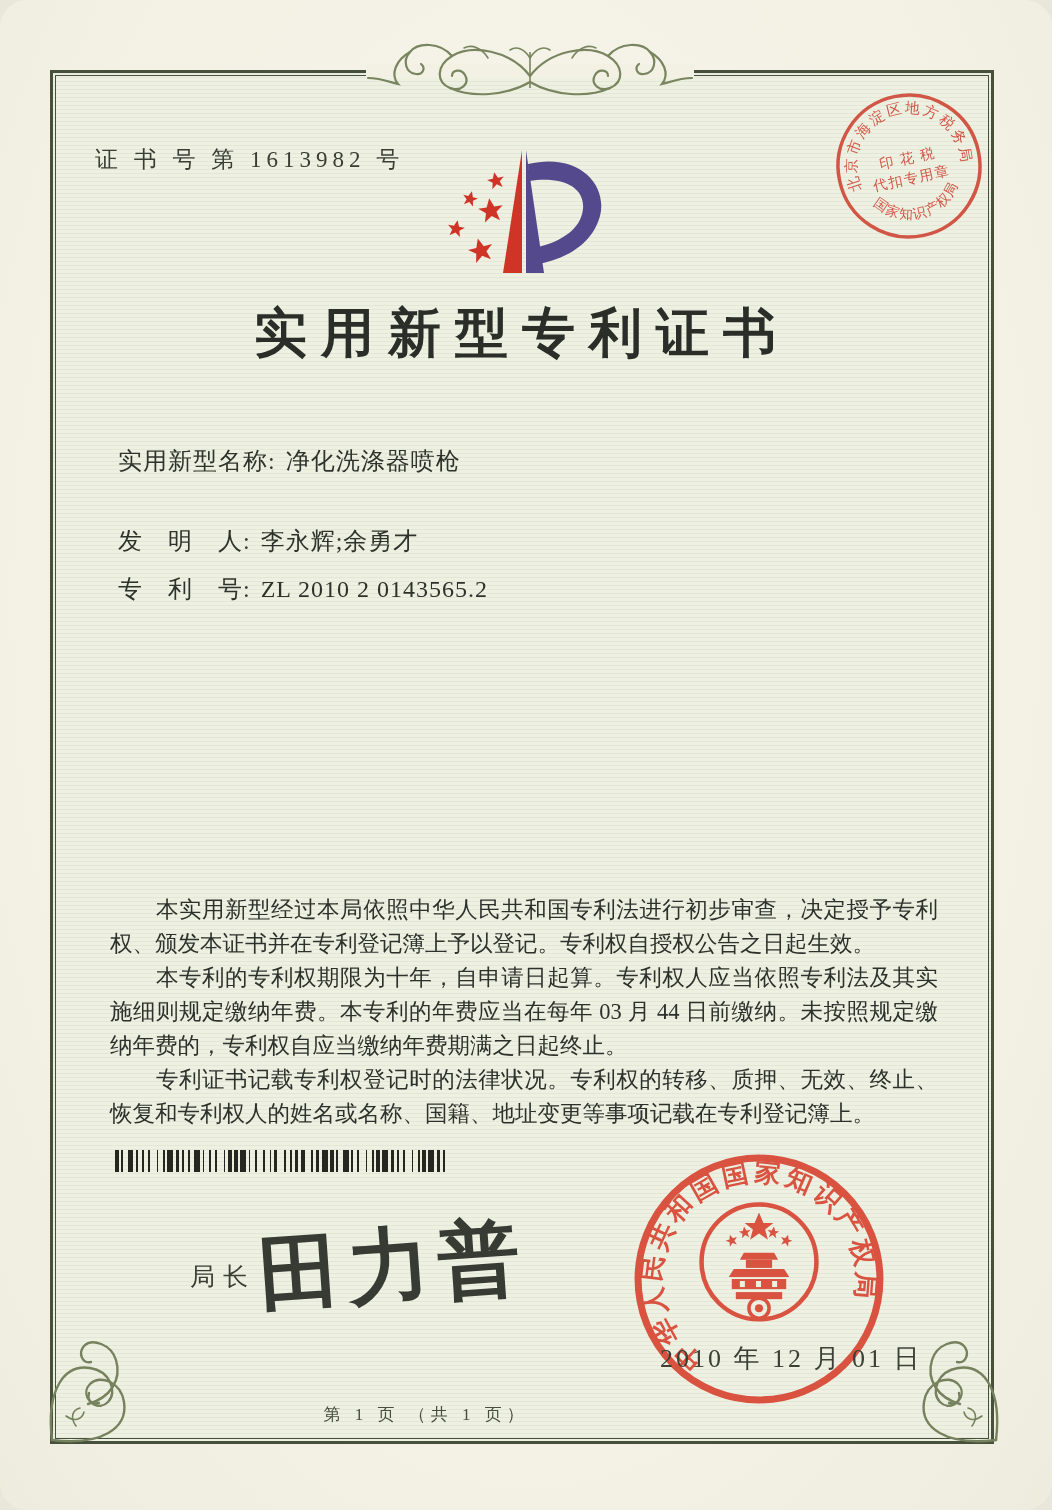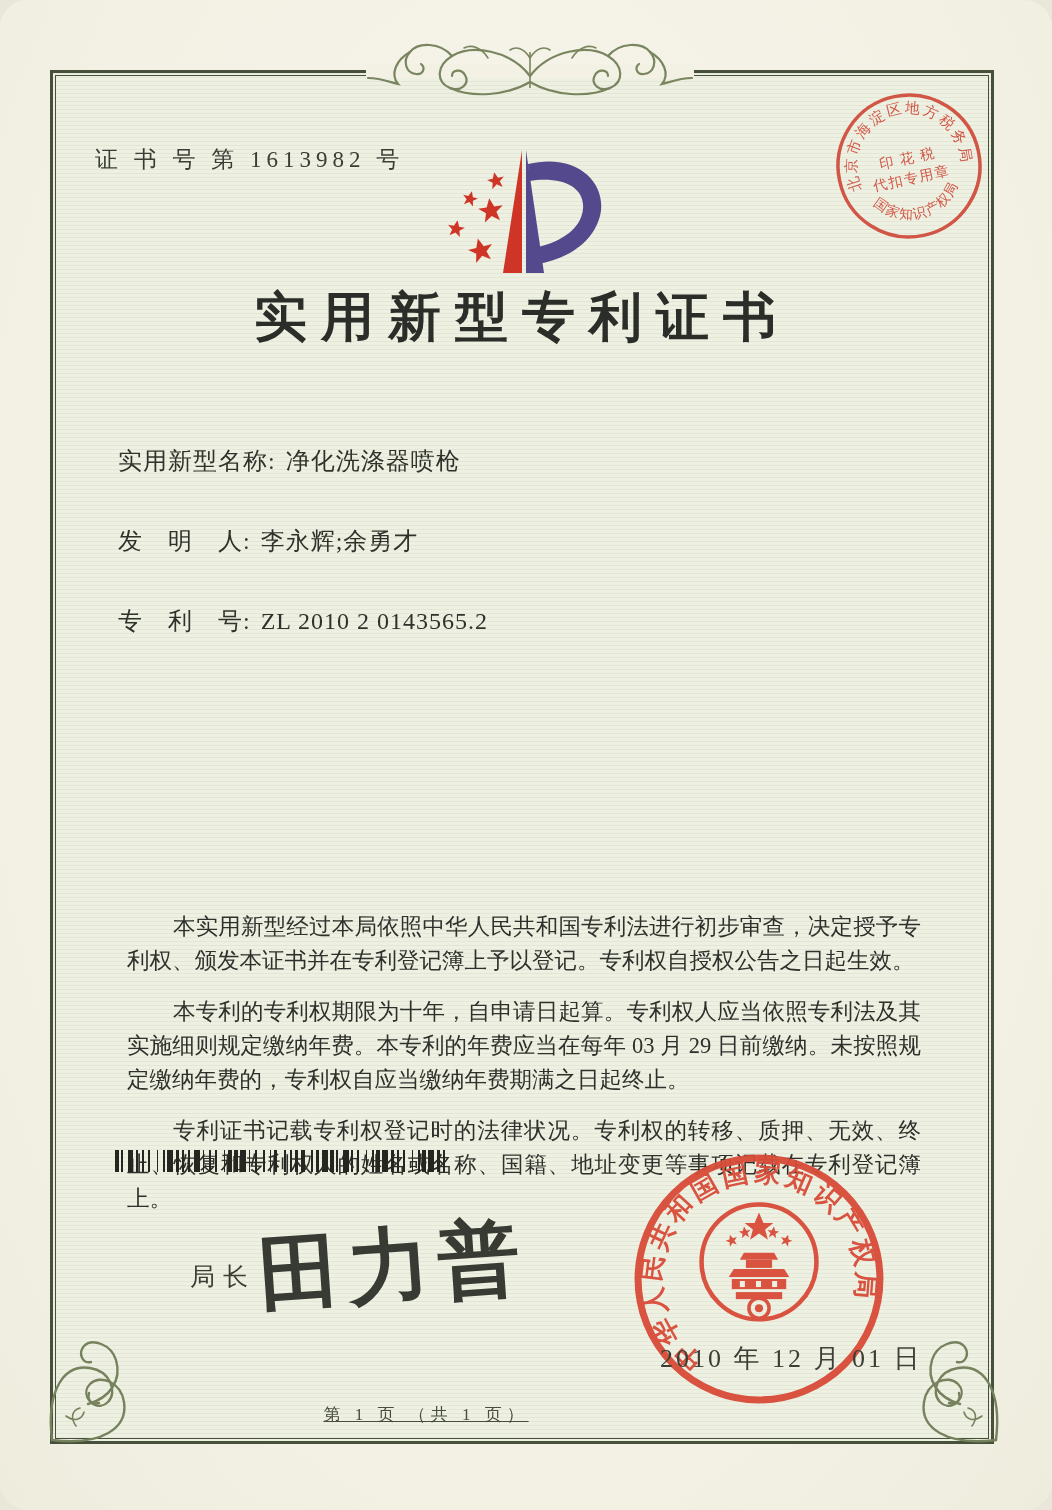--- a/index.html
+++ b/index.html
@@ -19,42 +19,42 @@
     background-color:#eef0e2;
     background-image:repeating-linear-gradient(180deg, rgba(120,135,100,0.09) 0 1px, rgba(0,0,0,0) 1px 4px);
     box-sizing:border-box;
   }
   .frame::before{
     content:"";position:absolute;inset:2px;border:1px solid #47503b;pointer-events:none;
   }
   .abs{position:absolute;}
   .cert-no{left:95px;top:144px;font-size:23px;letter-spacing:5px;color:#3a3d34;}
   .title{
-    left:50px;top:282px;width:944px;text-align:center;
+    left:50px;top:298px;width:944px;text-align:center;
     font-size:53px;font-weight:bold;letter-spacing:14px;color:#2b2e28;font-family:Liberation Serif, serif;
   }
   .field{left:118px;font-size:24px;letter-spacing:1px;color:#2f322b;white-space:nowrap;}
   .field .flabel{margin-right:10px;}
   .paras{
     left:110px;top:893px;width:828px;
     font-size:22.5px;line-height:34px;text-align:justify;color:#2e312b;
   }
-  .paras p{margin:17px;text-indent:46px;}
+  .paras p{margin:0;text-indent:46px;}
   .barcode{left:115px;top:1150px;width:330px;height:22px;}
   .barcode i{position:absolute;top:0;height:100%;background:#24261f;}
   .director-label{left:190px;top:1260px;font-size:25px;letter-spacing:8px;color:#3a3d34;}
   .signature{
     left:258px;top:1212px;width:270px;
     font-size:82px;font-weight:600;letter-spacing:8px;color:#383b33;
     transform:rotate(-4deg);white-space:nowrap;
   }
   .tax-stamp{left:833px;top:90px;transform:rotate(-12deg);opacity:.92;}
   .big-seal{left:627px;top:1147px;opacity:.95;}
   .seal-date{left:660px;top:1341px;font-size:26px;letter-spacing:3px;color:#3b3f36;z-index:6;}
-  .footer{left:50px;top:1403px;width:752px;text-align:center;font-size:17px;letter-spacing:5px;color:#474d3f;text-decoration:underline;}
+  .footer{left:50px;top:1403px;width:752px;text-align:center;font-size:17px;letter-spacing:5px;color:#474d3f;}
   .orn{position:absolute;z-index:3;}
   svg text{font-family:"Liberation Serif","DejaVu Serif",serif;}
 </style>
 </head>
 <body>
 
 <div class="page">
 
   <svg width="0" height="0" style="position:absolute">
     <defs>
@@ -127,27 +127,27 @@
   </svg>
 
   <div class="abs title">实用新型专利证书</div>
 
   <div class="abs field" style="top:525px">
     <span class="flabel">发　明　人:</span><span class="fvalue">李永辉;余勇才</span>
   </div>
   <div class="abs field" style="top:445px">
     <span class="flabel">实用新型名称:</span><span class="fvalue">净化洗涤器喷枪</span>
   </div>
-  <div class="abs field" style="top:605px">
+  <div class="abs field" style="top:573px">
     <span class="flabel">专　利　号:</span><span class="fvalue">ZL 2010 2 0143565.2</span>
   </div>
 
   <div class="abs paras">
     <p>本实用新型经过本局依照中华人民共和国专利法进行初步审查，决定授予专利权、颁发本证书并在专利登记簿上予以登记。专利权自授权公告之日起生效。</p>
-    <p>本专利的专利权期限为十年，自申请日起算。专利权人应当依照专利法及其实施细则规定缴纳年费。本专利的年费应当在每年 03 月 29 日前缴纳。未按照规定缴纳年费的，专利权自应当缴纳年费期满之日起终止。</p>
+    <p>本专利的专利权期限为十年，自申请日起算。专利权人应当依照专利法及其实施细则规定缴纳年费。本专利的年费应当在每年 03 月 44 日前缴纳。未按照规定缴纳年费的，专利权自应当缴纳年费期满之日起终止。</p>
     <p>专利证书记载专利权登记时的法律状况。专利权的转移、质押、无效、终止、恢复和专利权人的姓名或名称、国籍、地址变更等事项记载在专利登记簿上。</p>
   </div>
 
   <div class="abs barcode">
       <i style="left: 0px; width: 3.78px;"></i>
       <i style="left: 6.27px; width: 1.69px;"></i>
       <i style="left: 12.53px; width: 5.87px;"></i>
       <i style="left: 20.89px; width: 1.69px;"></i>
       <i style="left: 27.15px; width: 1.69px;"></i>
       <i style="left: 33.42px; width: 1.69px;"></i>

